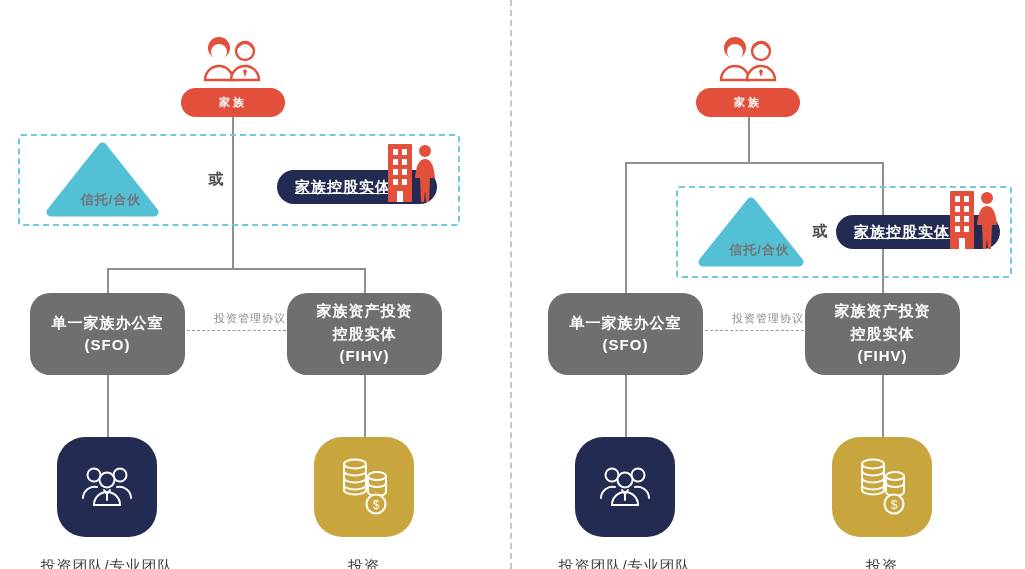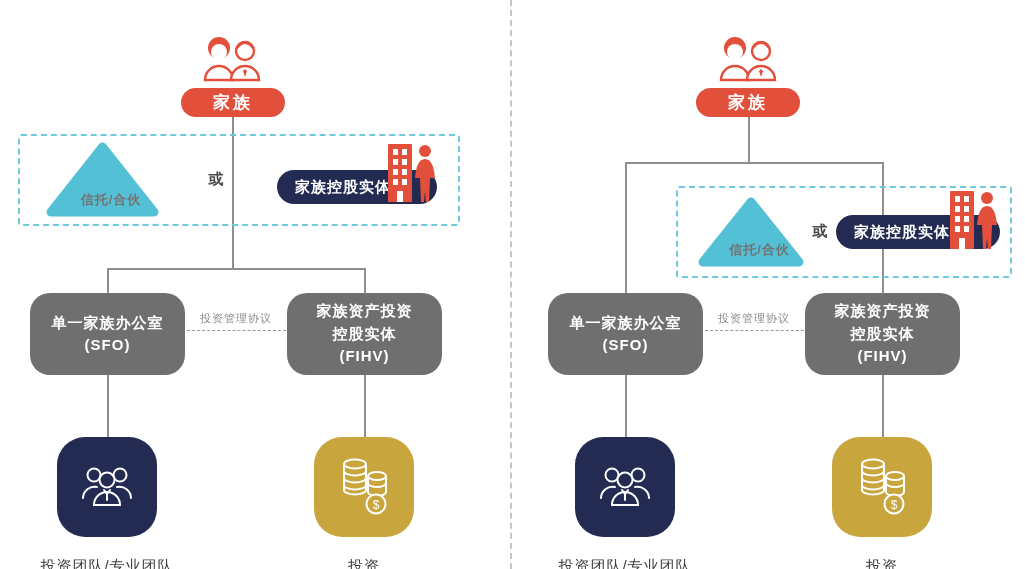--- a/index.html
+++ b/index.html
@@ -3,32 +3,32 @@
 <meta charset="utf-8">
 <style>
   * { margin:0; padding:0; box-sizing:border-box; }
   body { background:#fff; font-family:"Liberation Sans","DejaVu Sans",sans-serif; }
   .stage { position:relative; width:1025px; height:569px; background:#fff; overflow:hidden; }
   .group { position:absolute; inset:0; }
   .vline { position:absolute; width:1.5px; background:#8F8F8F; }
   .hline { position:absolute; height:1.5px; background:#8F8F8F; }
   .pill { position:absolute; display:flex; align-items:center; justify-content:center;
           color:#fff; font-weight:bold; }
-  .family-pill { background:#E2503C; border-radius:15px; font-size:17px; letter-spacing:3px; }
+  .family-pill { background:#E2503C; border-radius:15px; font-size:11px; letter-spacing:3px; }
   .holding-pill { background:#232B53; border-radius:18px; font-size:15px; letter-spacing:1px;
-                  justify-content:flex-start; padding-left:18px; }
+                  justify-content:flex-start; padding-left:18px;text-decoration:underline; }
   .dashed-frame { position:absolute; border:2px dashed #6FCBDC; border-radius:3px; }
   .tri-wrap { position:absolute; }
   .tri-label { position:absolute; left:17px; right:0; bottom:9px; text-align:center; color:#737373;
                font-size:13px; font-weight:bold; letter-spacing:1px; }
   .or-label { position:absolute; font-size:15px; color:#4A4A4A; font-weight:bold; text-align:center; }
   .gray-box { position:absolute; background:#6F6F6F; border-radius:20px; color:#fff;
               display:flex; flex-direction:column; align-items:center; justify-content:center;
               font-size:15px; font-weight:bold; line-height:1.5; letter-spacing:1px; }
-  .agreement-label { position:absolute; font-size:11px; color:#8A8A8A; text-align:center; letter-spacing:1px; }
+  .agreement-label { position:absolute; font-size:11px; color:#8A8A8A; text-align:right; letter-spacing:1px; }
   .agreement-line { position:absolute; border-top:1.5px dashed #9A9A9A; }
   .icon-box { position:absolute; width:100px; height:100px; border-radius:28px;
               display:flex; align-items:center; justify-content:center; }
   .icon-box.navy { background:#232B53; }
   .icon-box.gold { background:#C9A53E; }
   .caption { position:absolute; text-align:center; font-size:15px; color:#3C3C3C; letter-spacing:1px;margin-top:13px; }
   .divider { position:absolute; border-left:2px dashed #C6C6C6; }
   .abs { position:absolute; }
 </style>
 </head>

